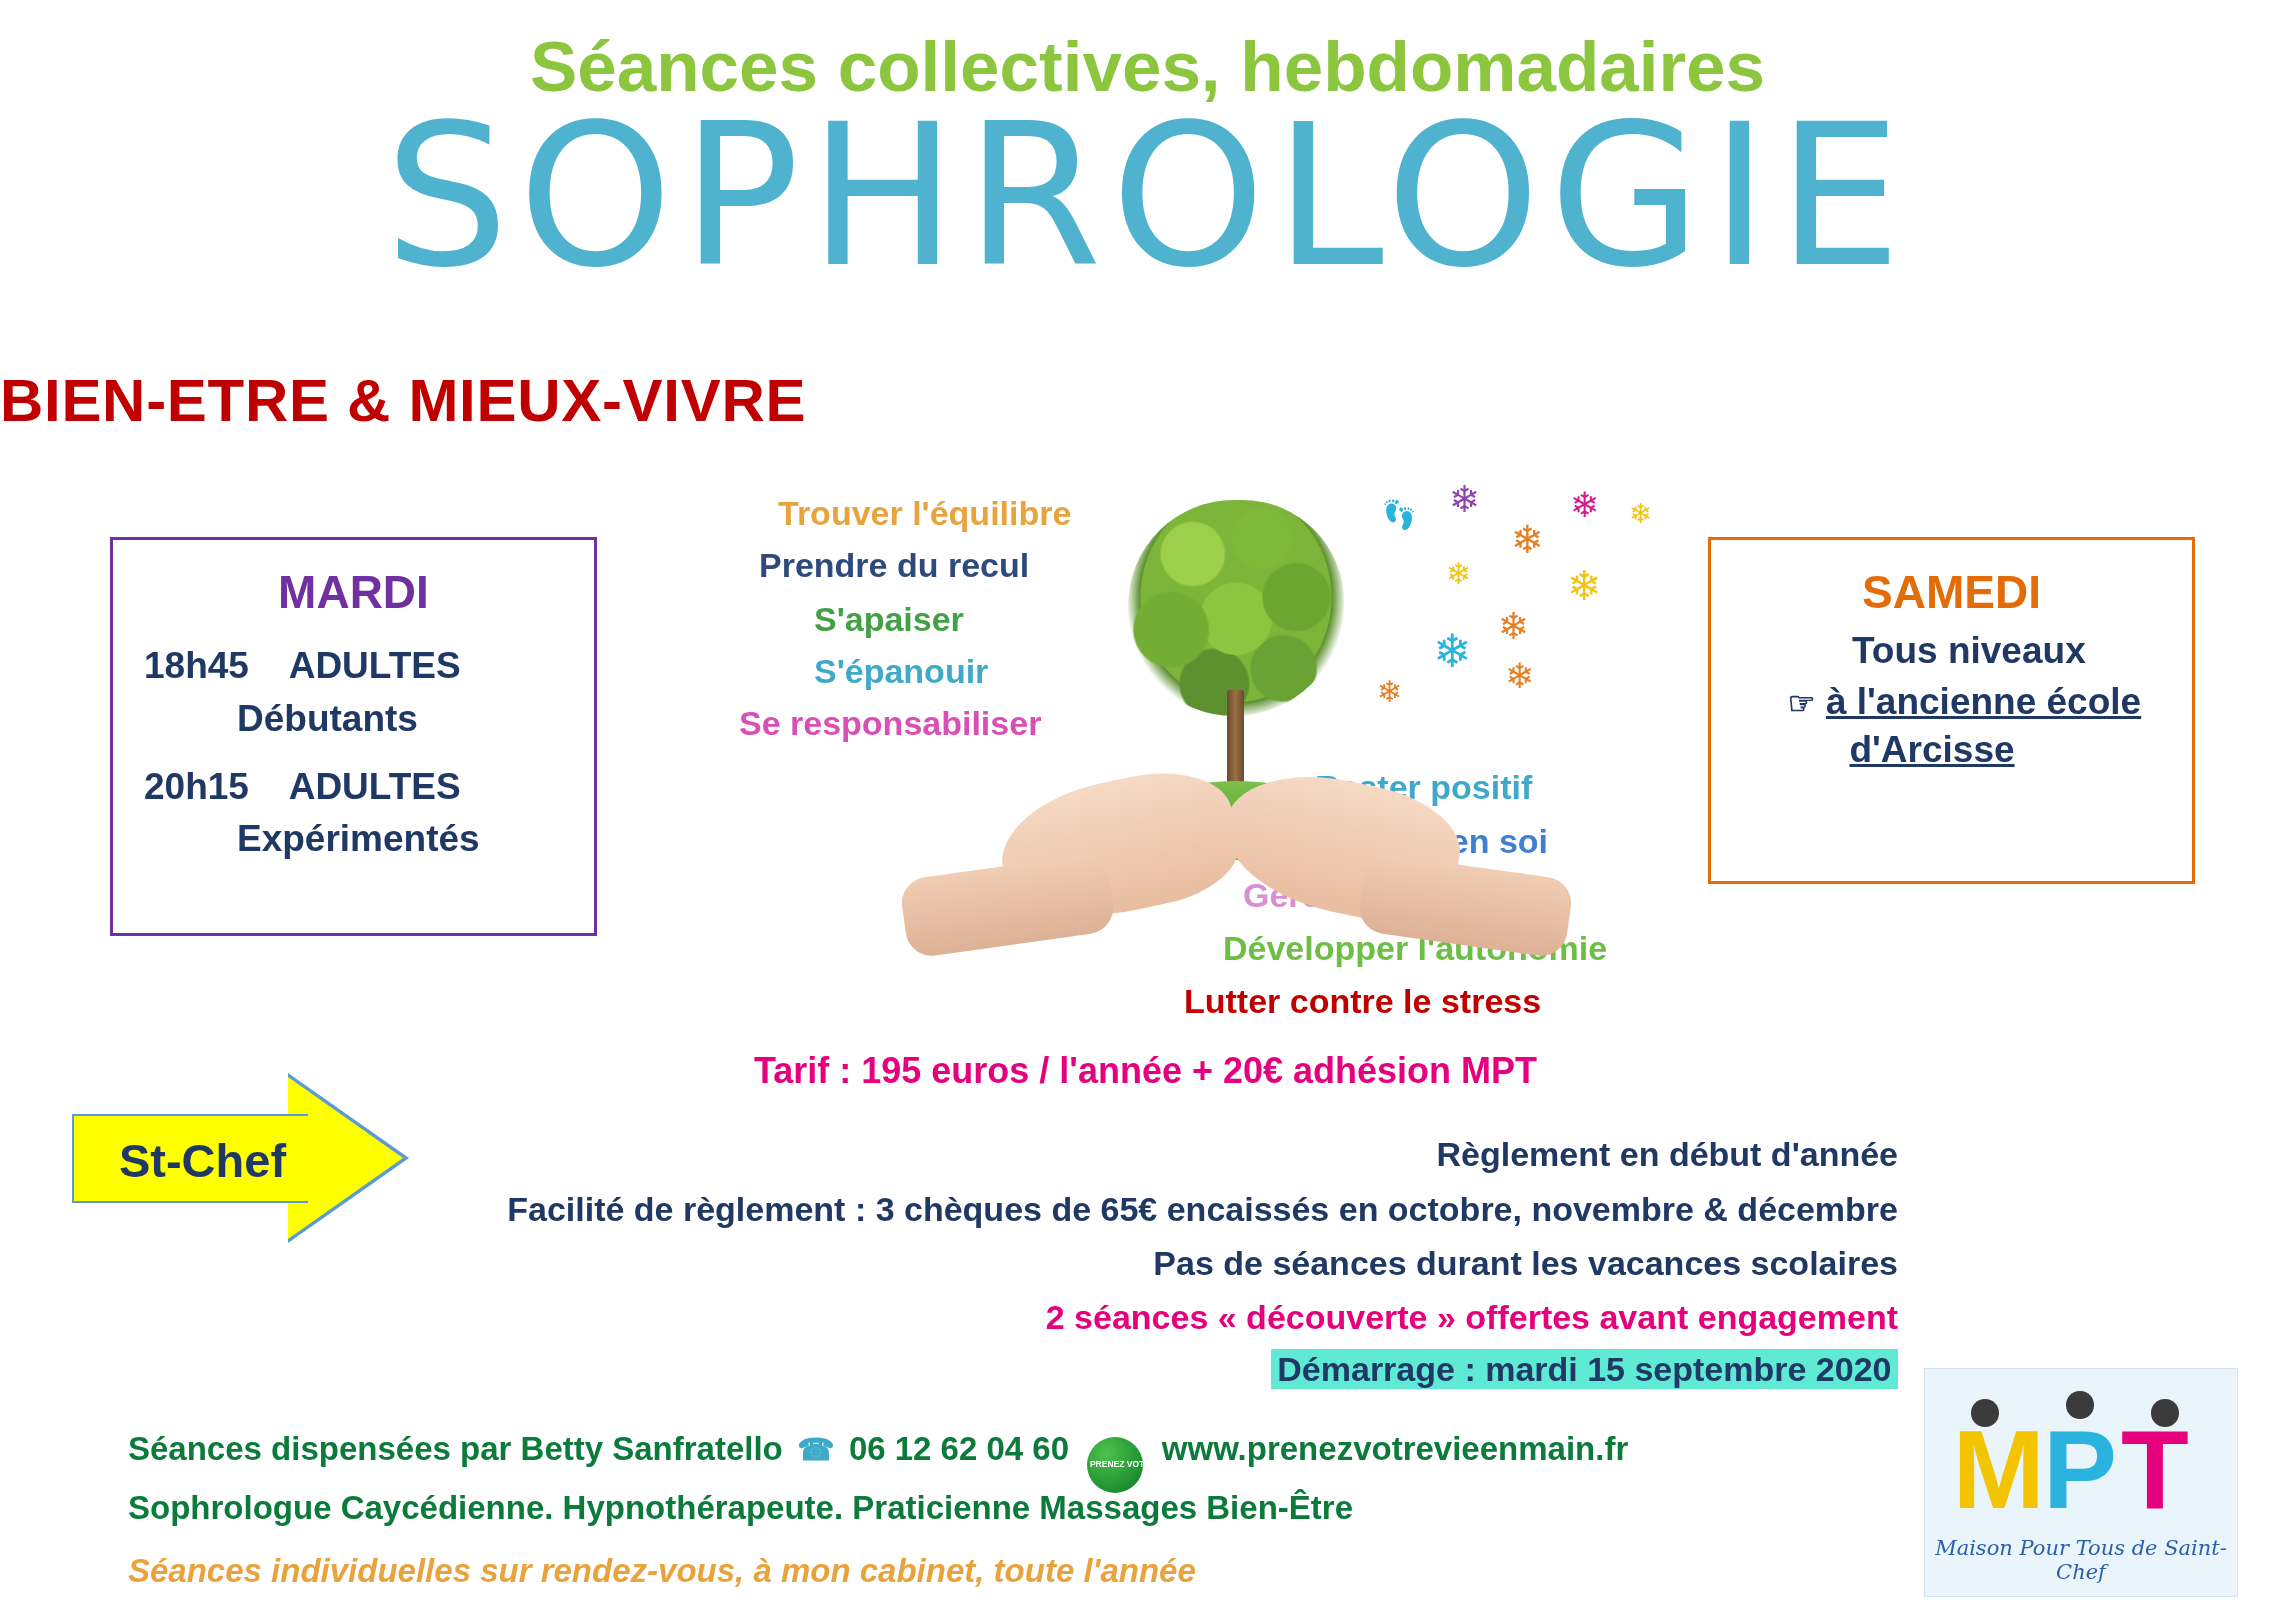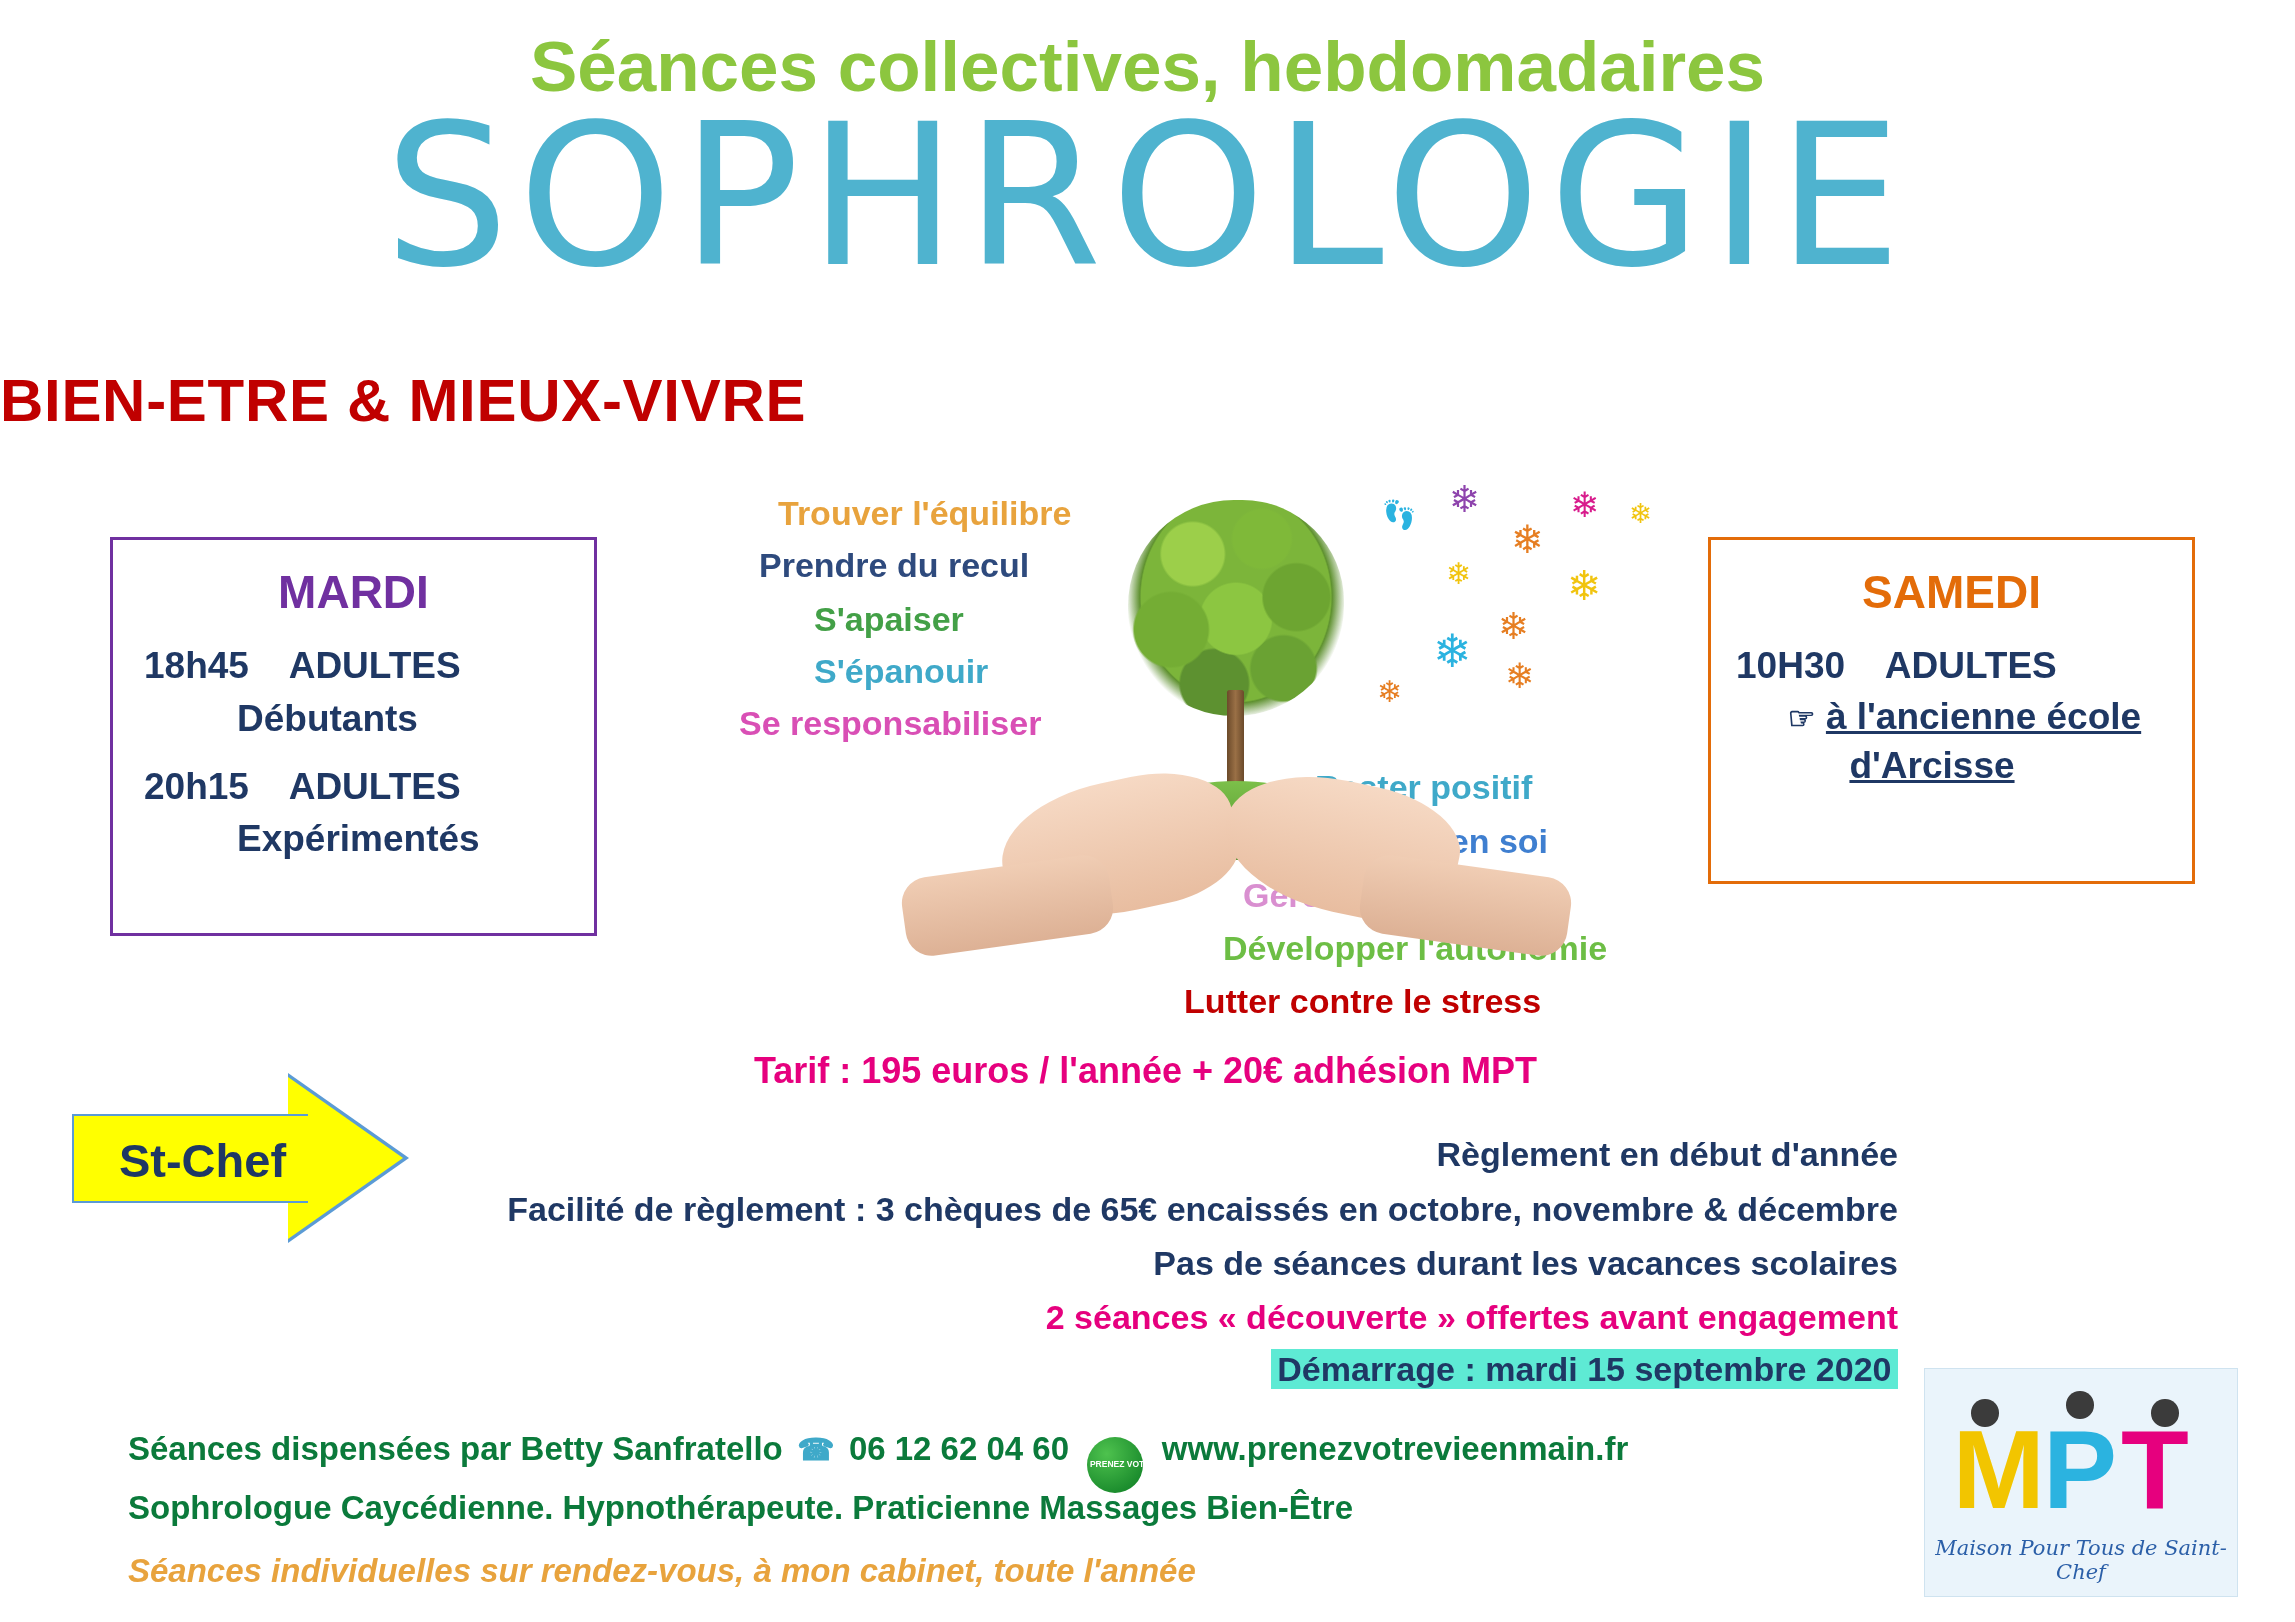--- a/index.html
+++ b/index.html
@@ -395,25 +395,21 @@
   <div class="line">
     <span>20h15</span>
     &nbsp;&nbsp;
     <span>ADULTES</span>
   </div>
   <div class="line indent">Expérimentés</div>
 </div>
 
 <div class="box box-samedi">
   <div class="box-title samedi">SAMEDI</div>
-  <div class="line">
-    <span>10H30</span>
-    &nbsp;&nbsp;
-    <span>ADULTES</span>
-  </div>
+  <div class="line indent">Tous niveaux</div>
   <div class="line center-ish">
     <span class="pointer-ic">☞</span>
     <span class="link-u">à l'ancienne école</span>
   </div>
   <div class="samedi-loc2">
     <span class="link-u">d'Arcisse</span>
   </div>
 </div>
 
 <div class="img-area">

